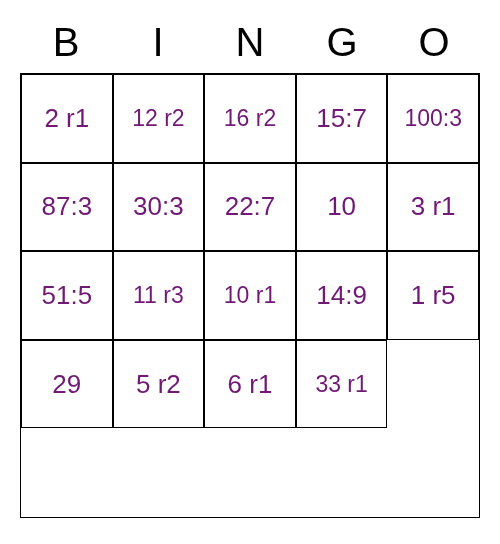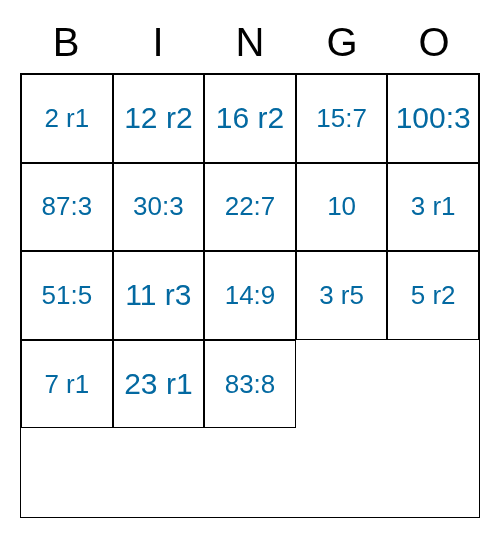--- a/index.html
+++ b/index.html
@@ -35,26 +35,26 @@
       border: 1px solid #000;
       width: 460px;
       height: 445px;
     }
     .cell {
       border: 1px solid #000;
       display: flex;
       align-items: center;
       justify-content: center;
       font-size: 26px;
-      color: #0369a1;
+      color: #701a75;
       text-align: center;
       padding: 2px;
     }
     .cell.small {
-      font-size: 30px;
+      font-size: 23px;
     }
   </style>
 </head>
 <body>
 
 <div class="bingo-card">
   <div class="header-row">
     <div class="header-cell">B</div>
     <div class="header-cell">I</div>
     <div class="header-cell">N</div>
@@ -70,21 +70,22 @@
     <div class="cell small">100:3</div>
     <div class="cell">87:3</div>
     <div class="cell">30:3</div>
     <div class="cell">22:7</div>
 
     <div class="cell">10</div>
     <div class="cell">3 r1</div>
     <div class="cell">51:5</div>
 
     <div class="cell small">11 r3</div>
+    <div class="cell small">10 r1</div>
     <div class="cell">14:9</div>
-    <div class="cell">3 r5</div>
+    <div class="cell">1 r5</div>
 
+    <div class="cell">29</div>
     <div class="cell">5 r2</div>
-    <div class="cell">7 r1</div>
-    <div class="cell small">23 r1</div>
-    <div class="cell">83:8</div>
+    <div class="cell">6 r1</div>
+    <div class="cell small">33 r1</div>
   </div>
 </div>
 
 </body></html>

